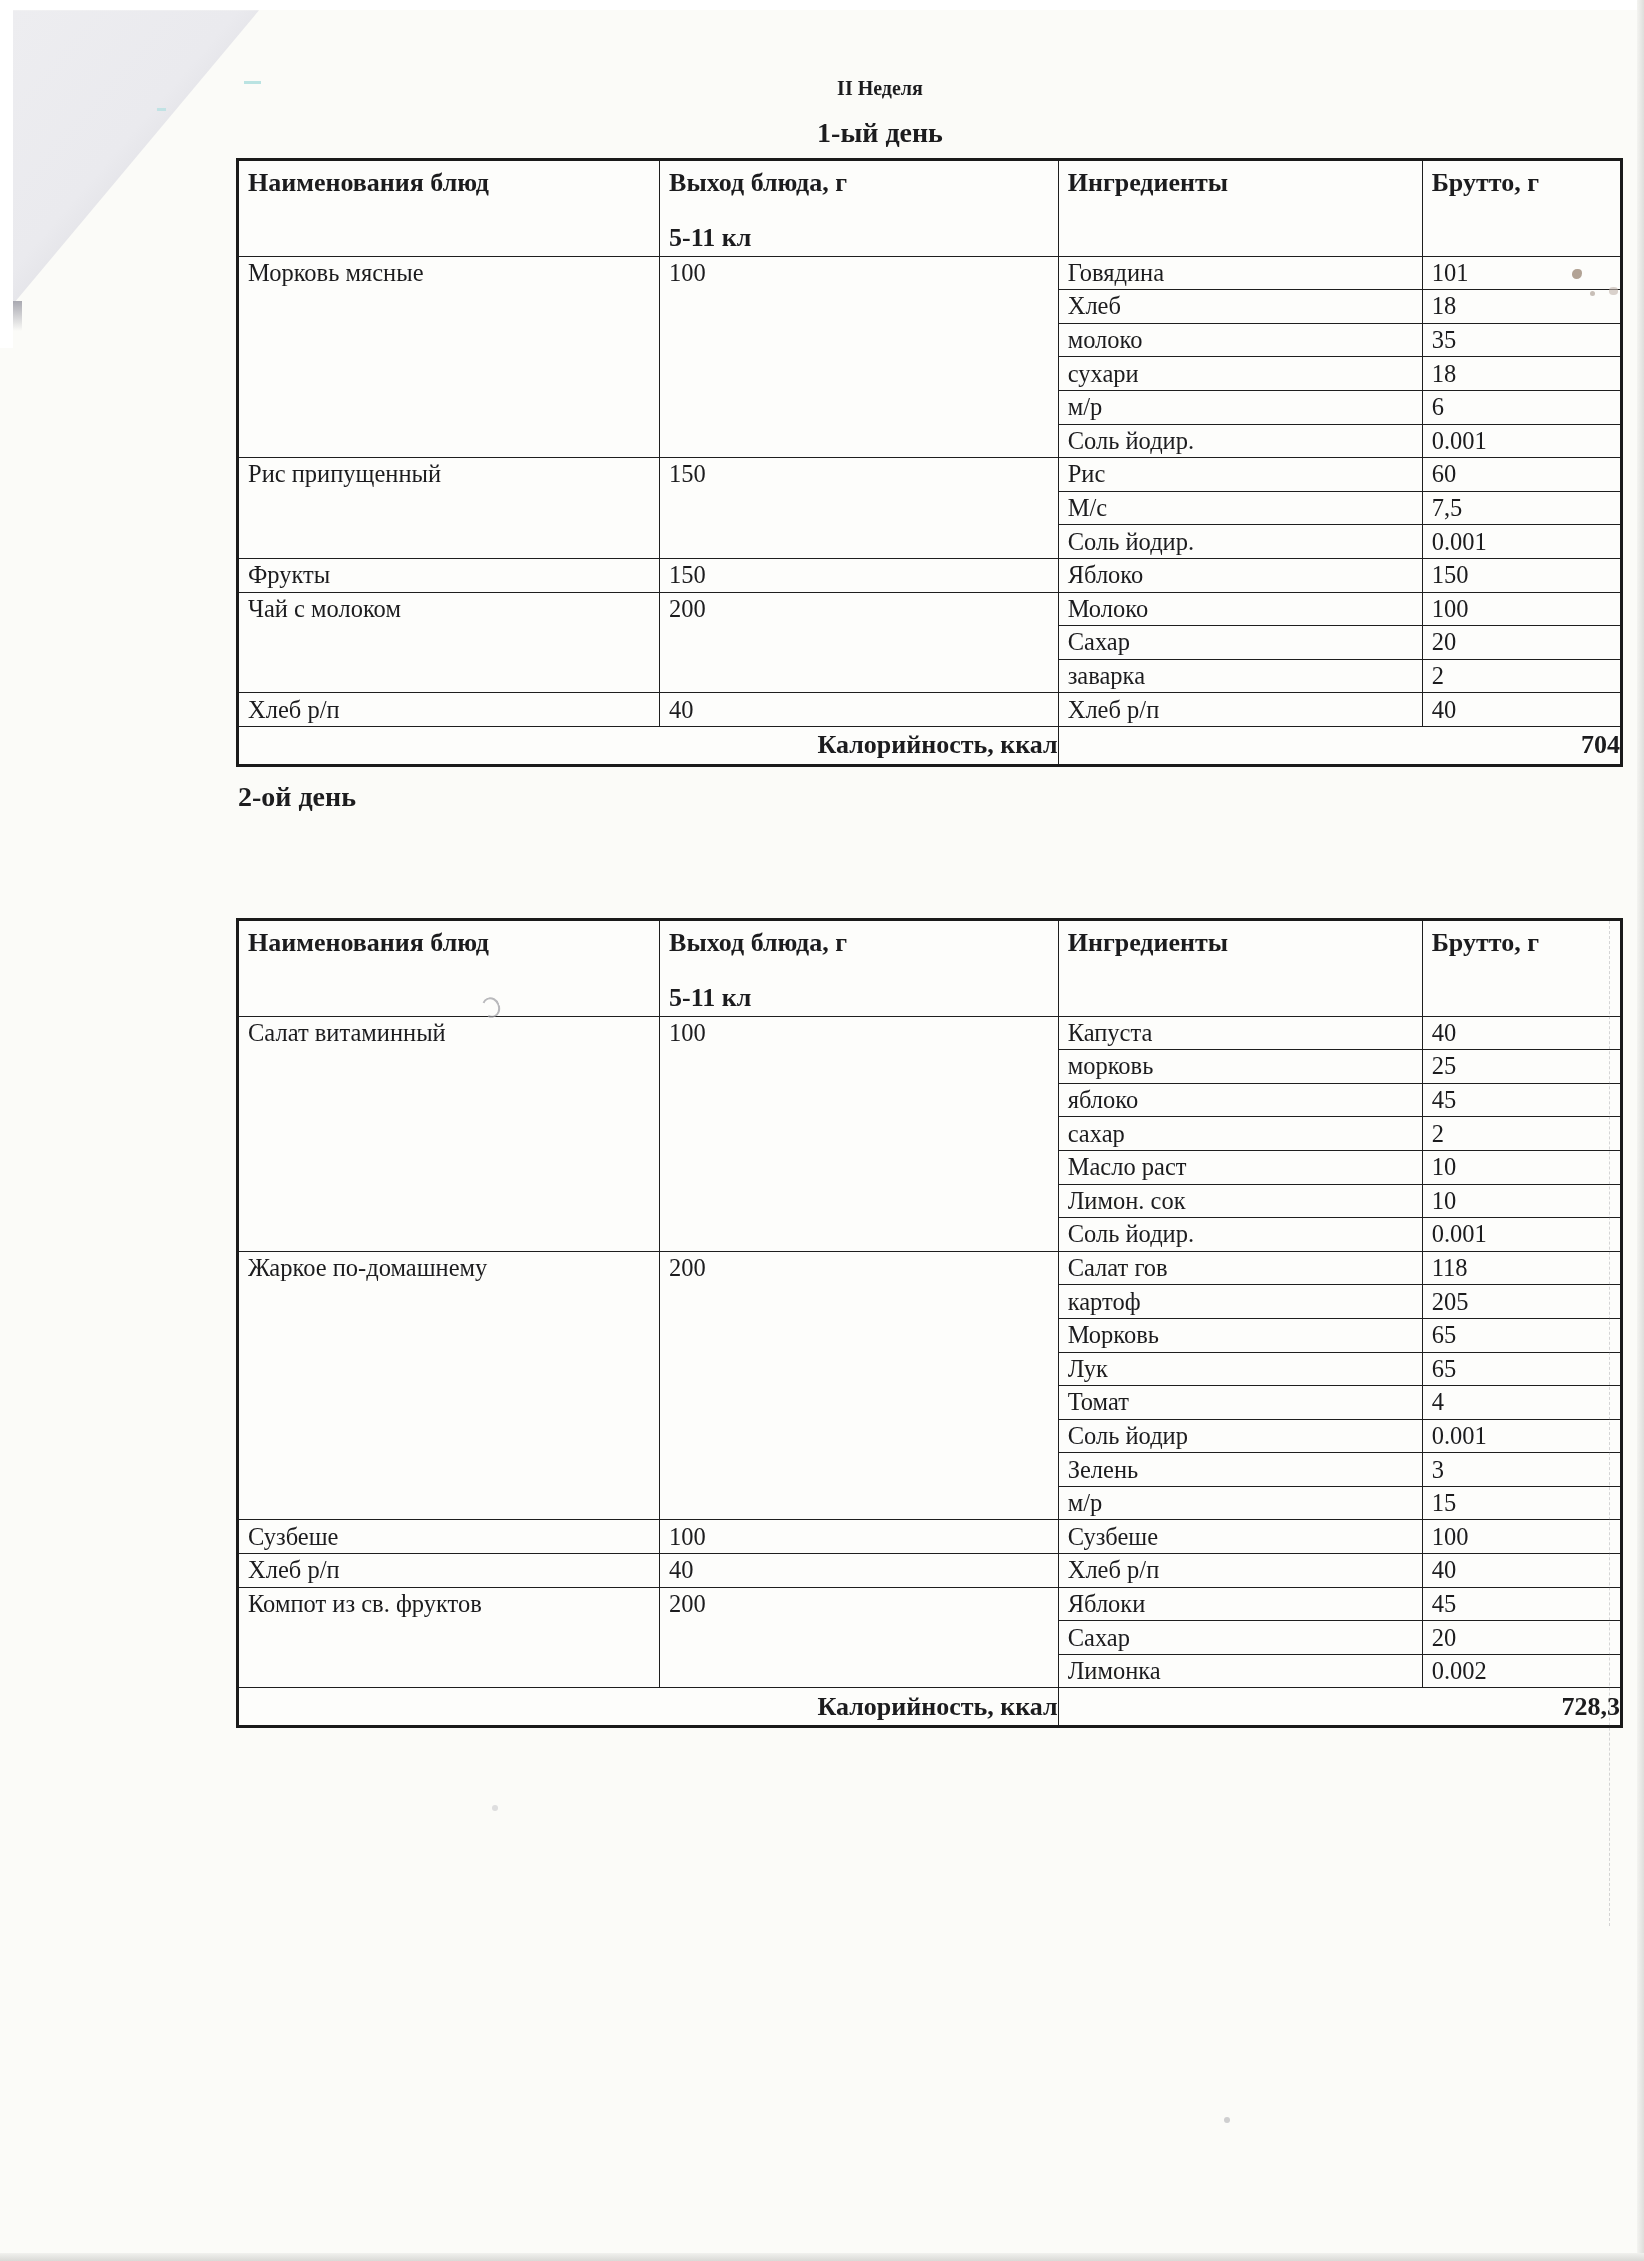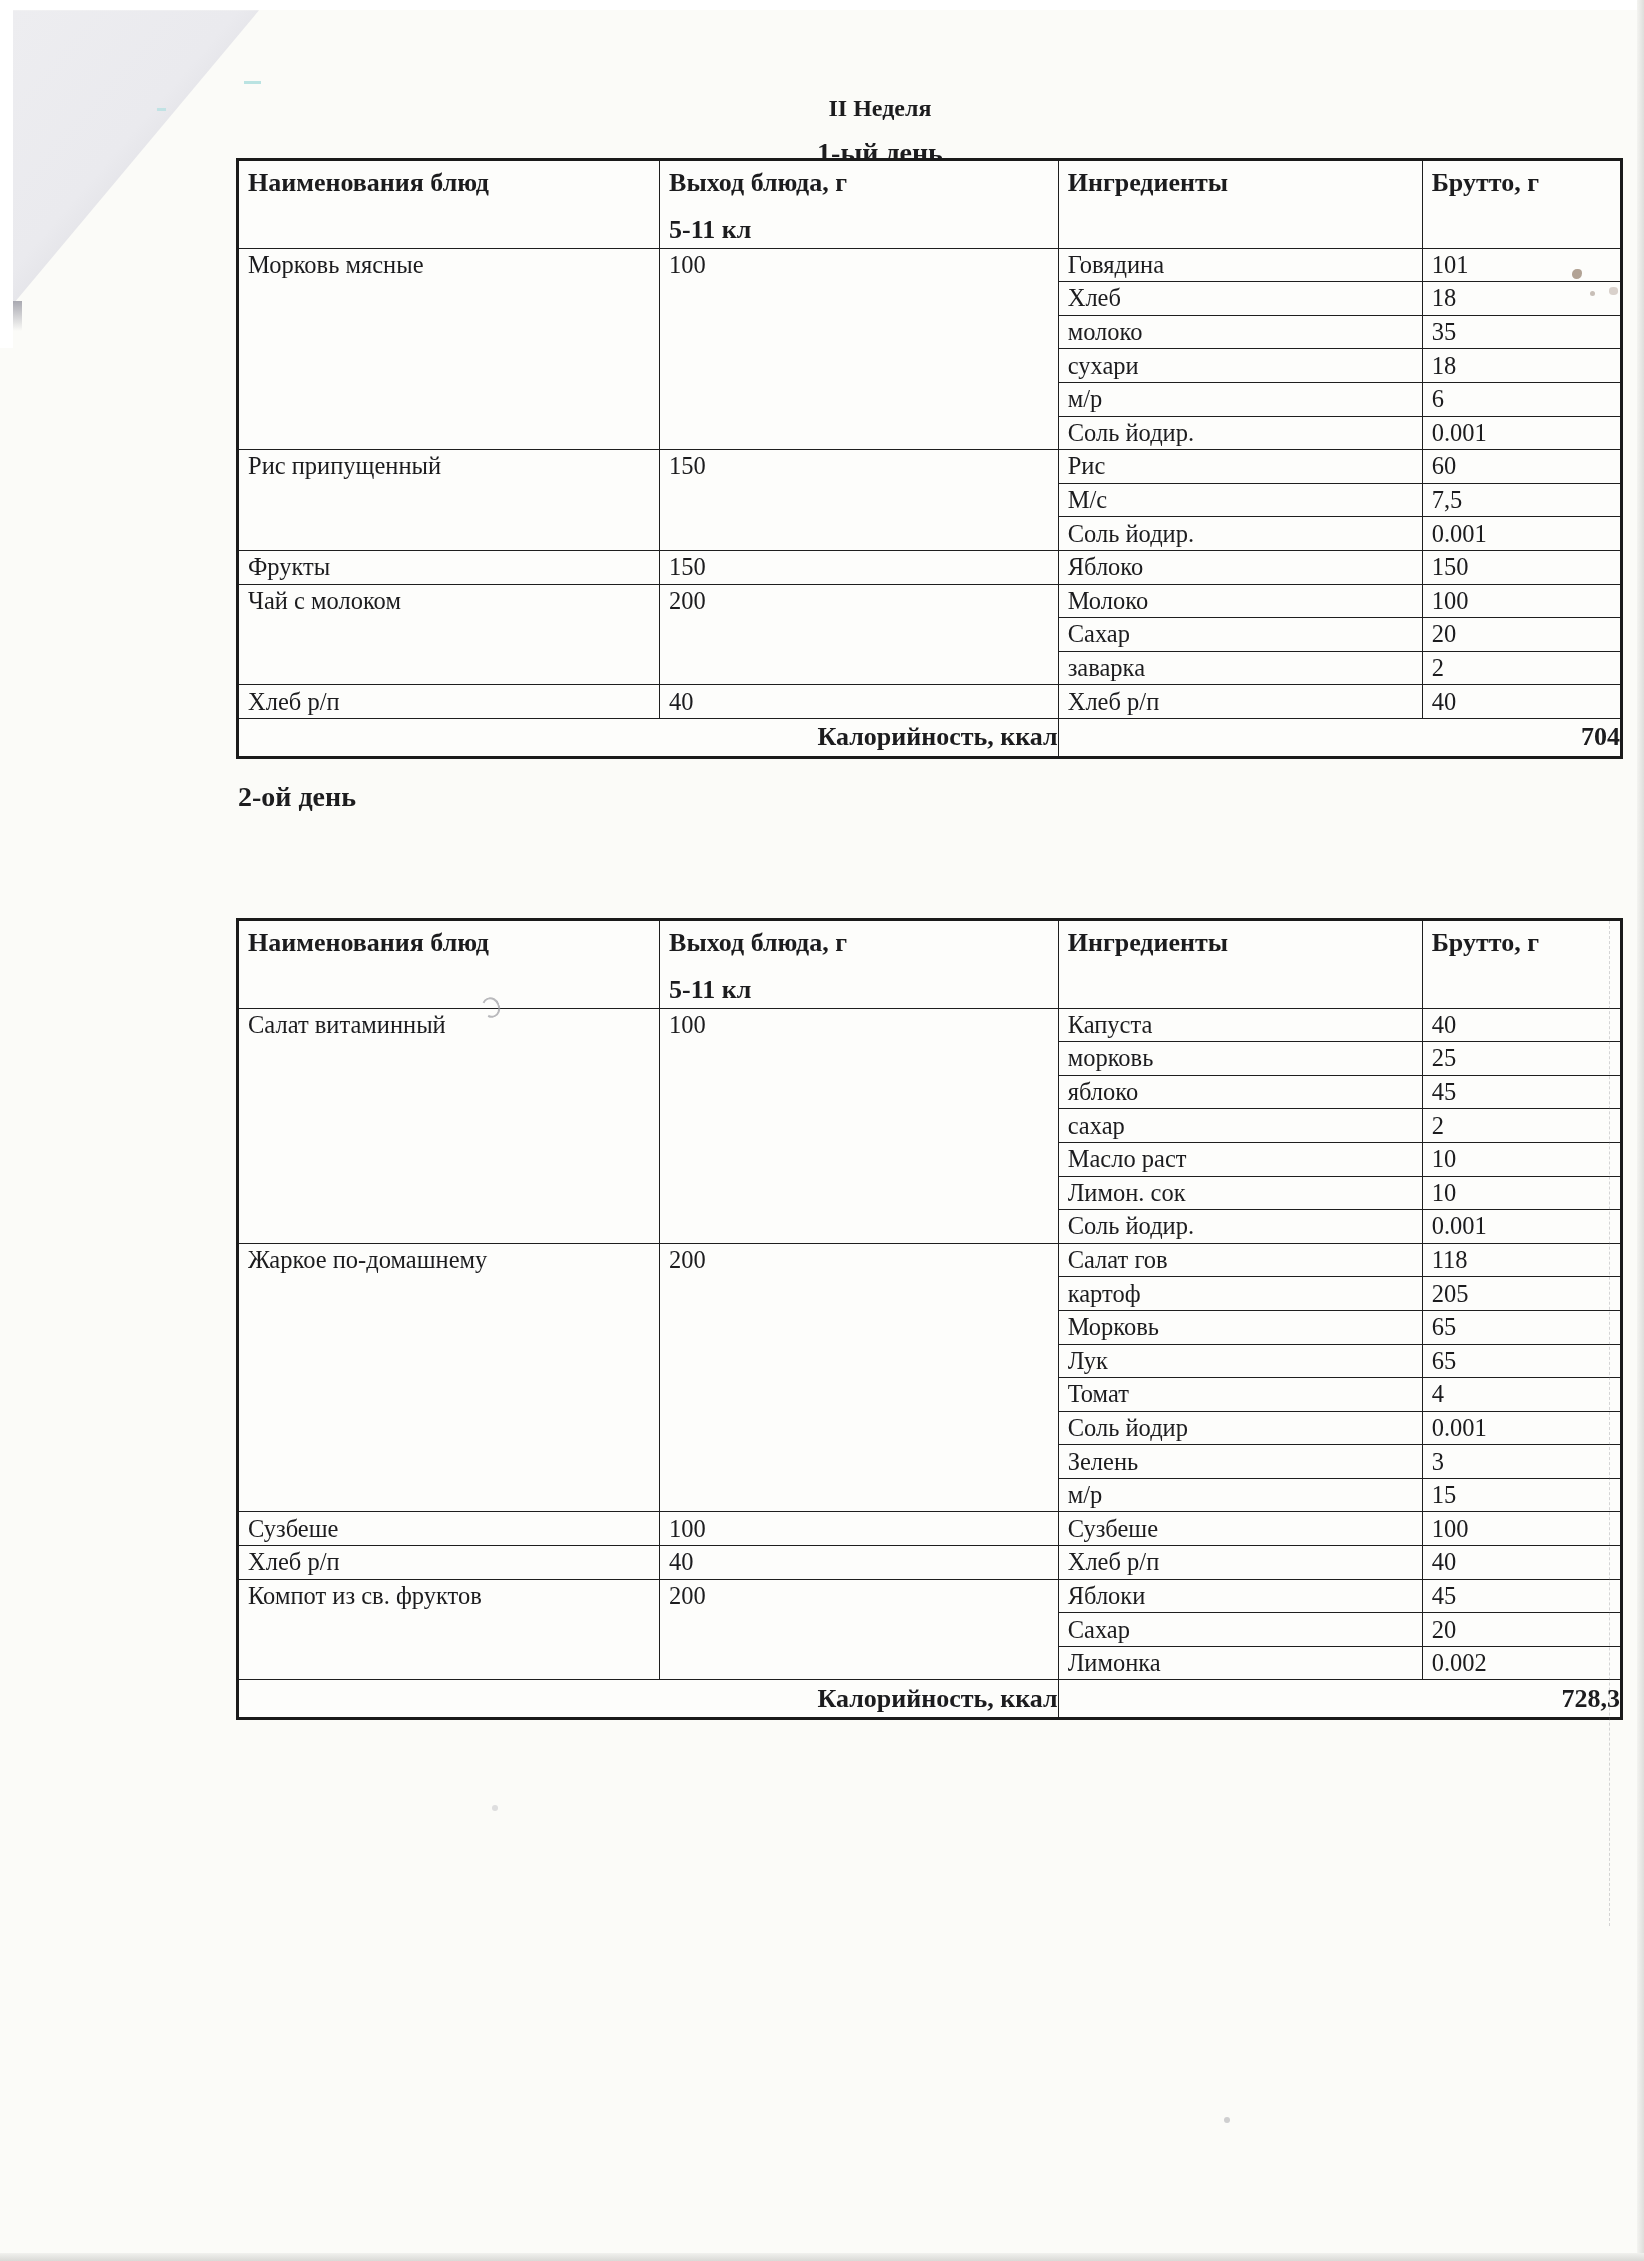--- a/index.html
+++ b/index.html
@@ -13,34 +13,34 @@
   .edge-bottom{left:0;top:2253px;width:1644px;height:8.4px;background:linear-gradient(#f1f1ee,#d9d9d6);}
   
   .fold{position:absolute;left:13px;top:10.3px;width:246px;height:294px;
         clip-path:polygon(0 0,100% 0,0 100%);
         background:linear-gradient(131deg,#ededf0 0%,#eaeaee 45%,#dcdce1 65%,#b9b9c0 82%,#8b8b93 93%,#636370 100%);}
   .fold-tail{position:absolute;left:13px;top:301px;width:9px;height:30px;
         background:linear-gradient(#a9a9b1,rgba(250,250,248,0));}
   
   .title-block{position:absolute;left:880px;top:67px;transform:translateX(-50%);
         text-align:center;font-weight:bold;white-space:nowrap;}
-  .week-title{font-size:24px;line-height:43px;margin-top:20px;}
+  .week-title{font-size:20px;line-height:43px;}
   .day-title{font-size:28px;line-height:45px;}
   .day2-heading{position:absolute;left:238px;top:781px;font-size:28px;font-weight:bold;}
   
   .menu-table{position:absolute;left:236px;width:1387px;border-collapse:collapse;table-layout:fixed;
         border:3.2px solid #1a1a1a;background:#fdfdfb;}
   .t1{top:158px;} .t2{top:918px;}
   .menu-table col.c1{width:30.5%;} .menu-table col.c2{width:28.8%;}
   .menu-table col.c3{width:26.3%;} .menu-table col.c4{width:14.4%;}
   .menu-table th,.menu-table td{border:1.9px solid #1e1e1e;overflow:hidden;}
   .menu-table thead tr{height:67px;}
   .menu-table th{font-weight:bold;text-align:left;font-size:26px;line-height:28px;
         padding:7.7px 5.2px 3.9px 9px;vertical-align:top;}
-  .th-line2{margin-top:19px;}
+  .th-line2{margin-top:27px;}
   .menu-table tbody tr{height:33px;}
   .menu-table tbody td{font-size:24.5px;line-height:30px;padding:1.3px 3.9px 1.3px 9px;vertical-align:top;}
   .menu-table tfoot td{font-weight:bold;font-size:26px;text-align:right;height:37px;
         vertical-align:middle;padding:0;}
   
   .art{position:absolute;}
   .pen-mark{left:482px;top:997px;width:14px;height:17px;border:2.6px solid #9d9da2;
         border-left-color:transparent;border-radius:50%;transform:rotate(-20deg);opacity:.7;}
   .speck1{left:1572px;top:269px;width:10.3px;height:10.3px;background:#a59383;border-radius:50% 40% 55% 45%;opacity:.85;}
   .speck2{left:1590px;top:291px;width:5.2px;height:5.2px;background:#b0a49a;border-radius:50%;opacity:.7;}

